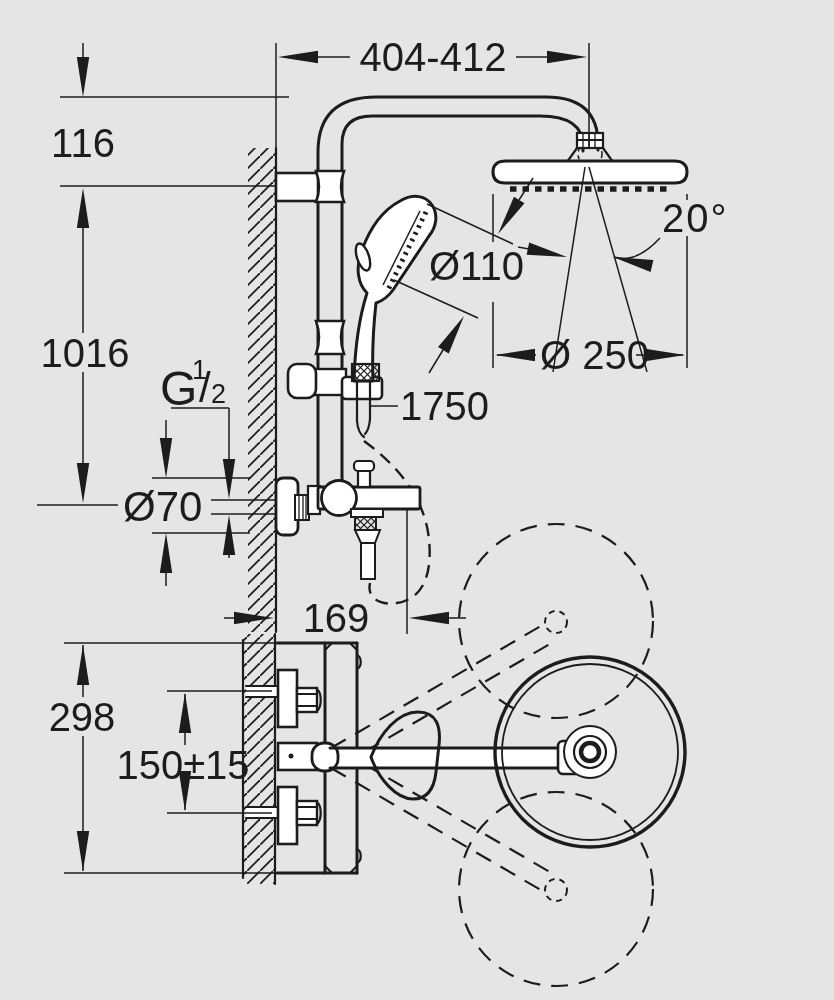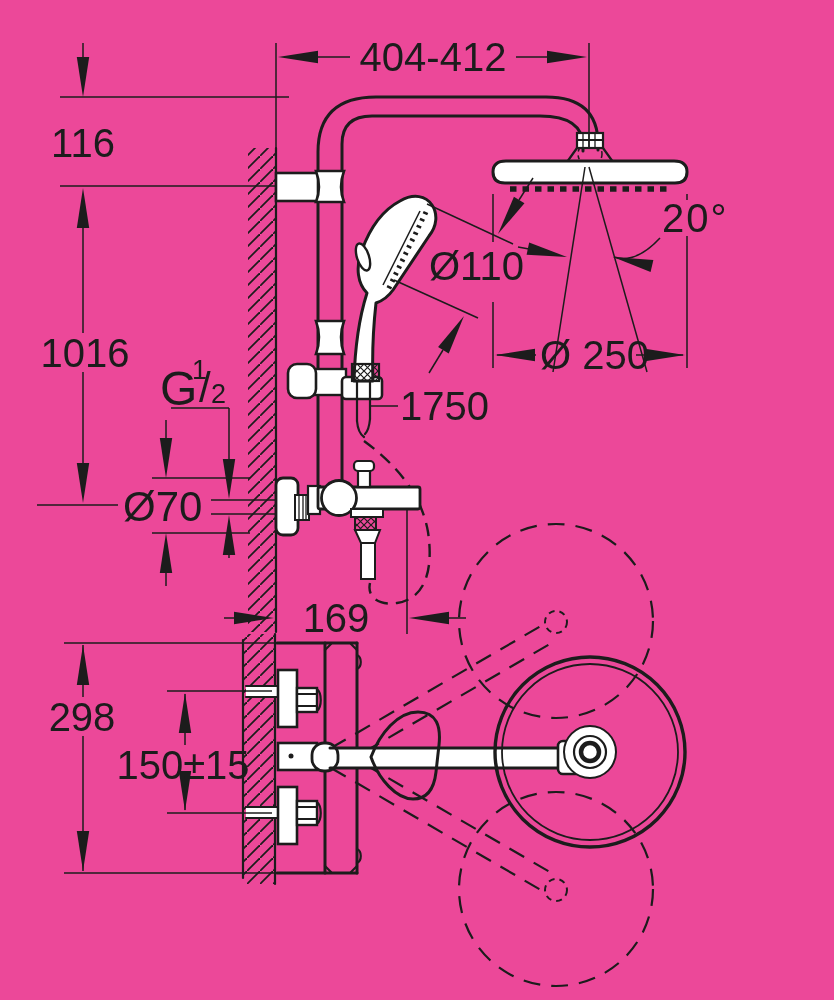--- a/index.html
+++ b/index.html
@@ -1,16 +1,16 @@
 <!DOCTYPE html>
 <html><head>
 <meta charset="utf-8">
 <style>
   html,body{margin:0;padding:0;background:#ffffff;}
-  .stage{width:834px;height:1000px;background:#ec4899;position:relative;overflow:hidden;}
+  .stage{width:834px;height:1000px;background:#e5e5e5;position:relative;overflow:hidden;}
   svg{display:block;}
   svg text{font-family:"Liberation Sans","DejaVu Sans",sans-serif;fill:#1c1c1c;}
   .ol{stroke:#1c1c1c;stroke-width:3;fill:none;stroke-linecap:round;stroke-linejoin:round;}
   .ol2{stroke:#1c1c1c;stroke-width:2.2;fill:none;stroke-linecap:round;stroke-linejoin:round;}
   .wfill{fill:#ffffff;}
   .dim{stroke:#1c1c1c;stroke-width:1.5;fill:none;}
   .arr{fill:#1c1c1c;stroke:none;}
   .dash{stroke:#1c1c1c;stroke-width:2.2;fill:none;stroke-dasharray:17 11;}
   .dash2{stroke:#1c1c1c;stroke-width:2.4;fill:none;stroke-dasharray:13 8;}
   .dots{stroke:#1c1c1c;stroke-width:5;fill:none;stroke-dasharray:2.5 5;}

